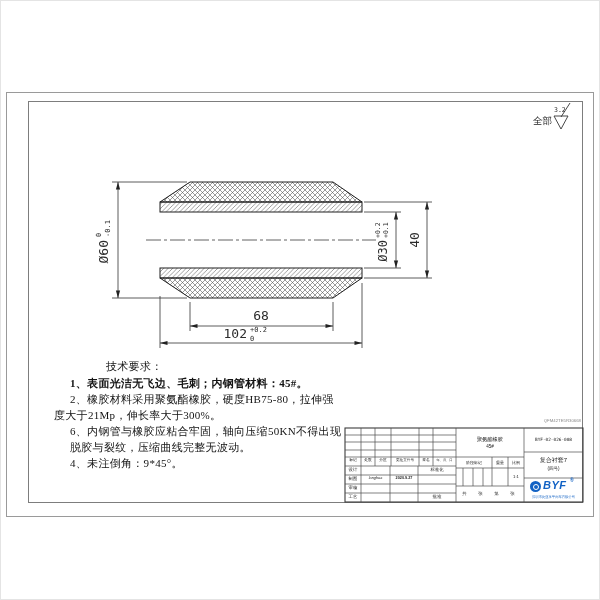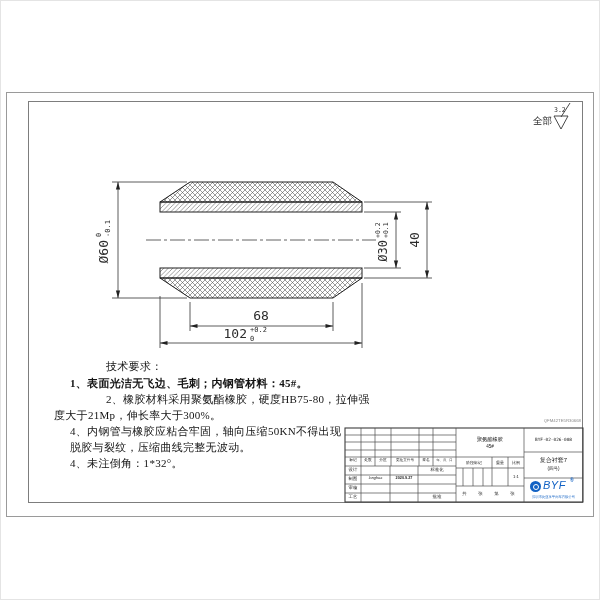--- a/index.html
+++ b/index.html
@@ -20,21 +20,21 @@
   svg .tbrect{stroke:#3c3c3c;stroke-width:1.1;fill:none;}
   .tech{position:absolute;left:0;top:0;font-family:"Liberation Serif","DejaVu Serif",serif;
     color:#141414;font-size:11px;letter-spacing:0.3px;white-space:nowrap;}
   .tbt{position:absolute;text-align:center;color:#222;white-space:nowrap;
     font-family:"Liberation Sans",sans-serif;line-height:1;}
   .blue{color:#1262c4;}
   .logo-circle{position:absolute;left:530px;top:481px;width:11px;height:11px;
     border-radius:50%;background:#1262c4;}
   .logo-circle::after{content:"";position:absolute;left:2.5px;top:2.5px;width:4px;height:4px;
     border:1.2px solid #ffffff;border-radius:50%;}
-  .logo-text{position:absolute;left:543px;top:479px;font-size:11px;font-weight:normal;
+  .logo-text{position:absolute;left:543px;top:479px;font-size:11px;font-weight:bold;
     font-style:italic;letter-spacing:0.5px;}
   .logo-reg{position:absolute;left:570px;top:477px;font-size:5px;font-weight:bold;}
 </style>
 </head>
 <body>
 
 <div class="page-edge"></div>
 <div class="frame-outer"></div>
 <div class="frame-inner"></div>
 
@@ -131,25 +131,25 @@
     <path class="tbline" d="M456 457 H524 M456 468 H524 M456 486 H524"></path>
     <path class="tbline" d="M492 457 V486 M508 457 V486"></path>
     <path class="tbline" d="M463 468 V486 M473 468 V486 M483 468 V486"></path>
     <path class="tbline" d="M524 452 H583 M524 478 H583"></path>
   </g>
 </svg>
 
 <div>
   <div class="tech" style="left:106px;top:359px;">技术要求：</div>
   <div class="tech" style="left:70px;top:376px;font-weight:bold;">1、表面光洁无飞边、毛刺；内钢管材料：45#。</div>
-  <div class="tech" style="left:70px;top:392px;margin-left:36px;">2、橡胶材料采用聚氨酯橡胶，硬度HB75-80，拉伸强</div>
+  <div class="tech" style="left:70px;top:392px;">2、橡胶材料采用聚氨酯橡胶，硬度HB75-80，拉伸强</div>
   <div class="tech" style="left:54px;top:408px;">度大于21Mp，伸长率大于300%。</div>
-  <div class="tech" style="left:70px;top:424px;">4、内钢管与橡胶应粘合牢固，轴向压缩50KN不得出现</div>
+  <div class="tech" style="left:70px;top:424px;">6、内钢管与橡胶应粘合牢固，轴向压缩50KN不得出现</div>
   <div class="tech" style="left:70px;top:440px;">脱胶与裂纹，压缩曲线完整无波动。</div>
-  <div class="tech" style="left:70px;top:456px;">4、未注倒角：1*32°。</div>
+  <div class="tech" style="left:70px;top:456px;">4、未注倒角：9*45°。</div>
 </div>
 
 <div>
   <span class="tbt" style="left:345px;width:16px;top:459px;font-size:3.8px;">标记</span>
   <span class="tbt" style="left:361px;width:14px;top:459px;font-size:3.8px;">处数</span>
   <span class="tbt" style="left:375px;width:16px;top:459px;font-size:3.8px;">分区</span>
   <span class="tbt" style="left:391px;width:28px;top:459px;font-size:3.6px;">更改文件号</span>
   <span class="tbt" style="left:419px;width:14px;top:459px;font-size:3.8px;">签名</span>
   <span class="tbt" style="left:433px;width:23px;top:459.3px;font-size:3.2px;">年、月、日</span>
 

